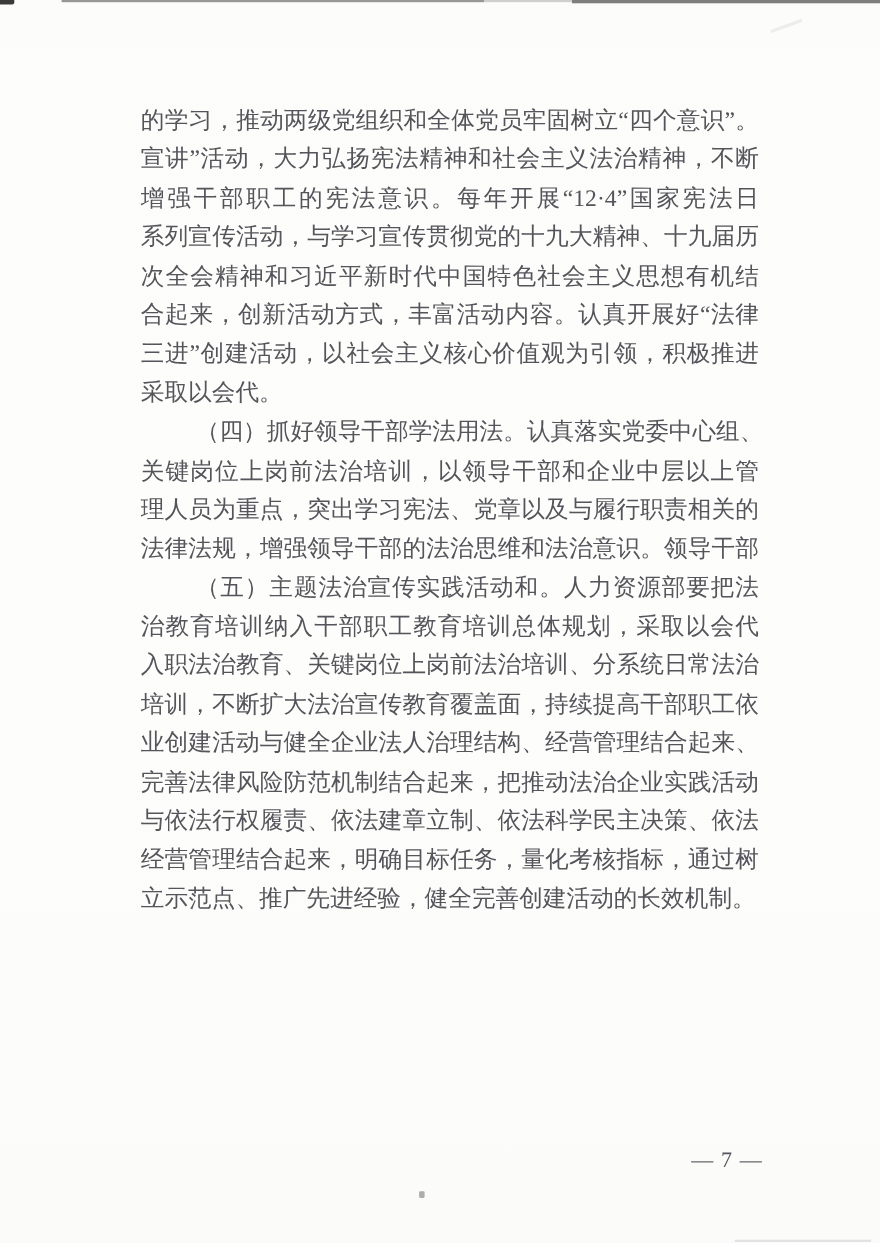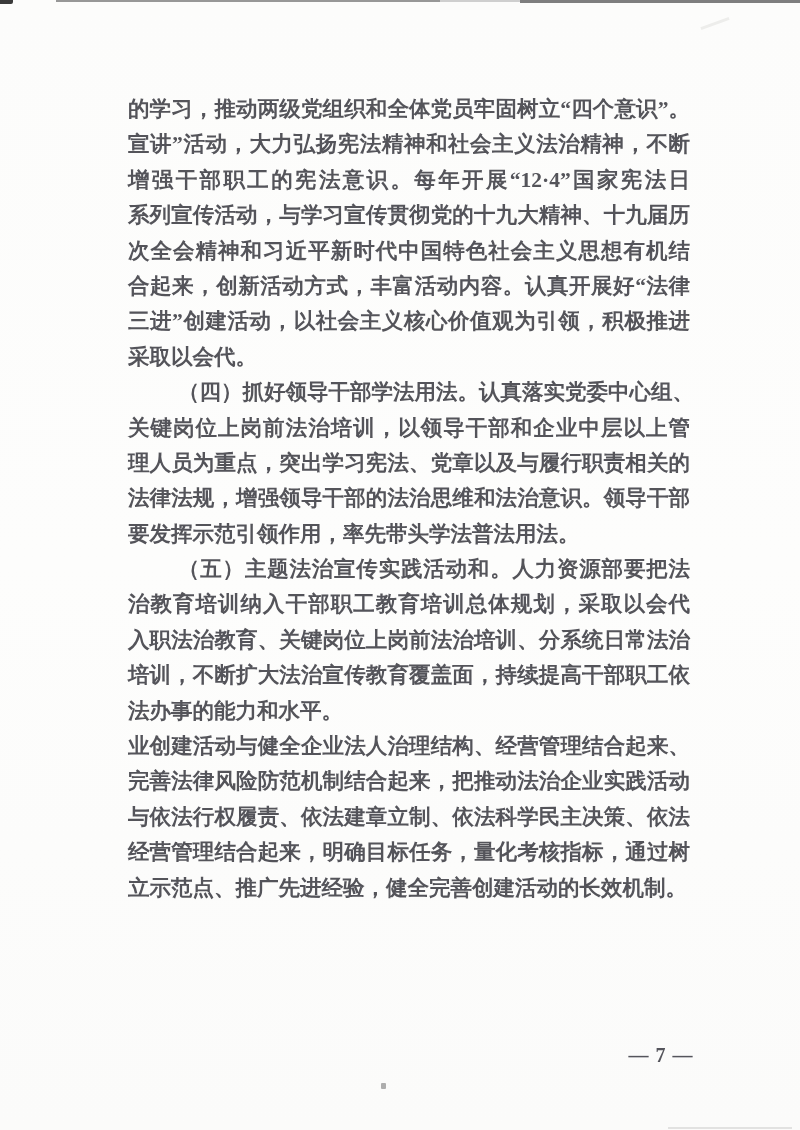--- a/index.html
+++ b/index.html
@@ -7,21 +7,20 @@
     width: 800px; height: 1130px;
     font-family: "Liberation Serif", "DejaVu Serif", serif;
     overflow: hidden;
   }
   body { position: relative; background: #fdfdfc; }
 
   
   .scan-page {
     position: absolute; inset: 0;
     background: linear-gradient(180deg, #fcfcfb 0%, #fdfdfc 50%, #fbfbfa 100%);
-    font-weight: bold;
   }
 
   
   .artifact { position: absolute; }
   .art-top-dash   { left: 0;    top: 0; width: 13px;  height: 4px; background: #3a3a3a; border-radius: 0 0 2px 0; }
   .art-top-line-a { left: 56px; top: 0; width: 384px; height: 2px; background: #979797; }
   .art-top-line-b { left: 440px;top: 0; width: 80px;  height: 2px; background: #cfcfcf; }
   .art-top-line-c { left: 520px;top: 0; width: 280px; height: 3px; background: #7e7e7e; }
   .art-speck      { left: 381px; top: 1083px; width: 5px; height: 6px; background: #9a9a9a; border-radius: 1px; opacity: .8; }
   .art-bottom-line{ left: 668px; top: 1127px; width: 124px; height: 2px; background: #e2e2e1; }
@@ -81,26 +80,24 @@
       <div class="line">增强干部职工的宪法意识。每年开展“12·4”国家宪法日</div>
       <div class="line">系列宣传活动，与学习宣传贯彻党的十九大精神、十九届历</div>
       <div class="line">次全会精神和习近平新时代中国特色社会主义思想有机结</div>
       <div class="line">合起来，创新活动方式，丰富活动内容。认真开展好“法律</div>
       <div class="line">三进”创建活动，以社会主义核心价值观为引领，积极推进</div>
       <div class="line para-end">采取以会代。</div>
       <div class="line indent">（四）抓好领导干部学法用法。认真落实党委中心组、</div>
       <div class="line">关键岗位上岗前法治培训，以领导干部和企业中层以上管</div>
       <div class="line">理人员为重点，突出学习宪法、党章以及与履行职责相关的</div>
       <div class="line">法律法规，增强领导干部的法治思维和法治意识。领导干部</div>
-      <div class="line para-end">要发挥示范引领作用，率先带头学法普法用法。</div>
       <div class="line indent">（五）主题法治宣传实践活动和。人力资源部要把法</div>
       <div class="line">治教育培训纳入干部职工教育培训总体规划，采取以会代</div>
       <div class="line">入职法治教育、关键岗位上岗前法治培训、分系统日常法治</div>
       <div class="line">培训，不断扩大法治宣传教育覆盖面，持续提高干部职工依</div>
-      <div class="line para-end">法办事的能力和水平。</div>
       <div class="line">业创建活动与健全企业法人治理结构、经营管理结合起来、</div>
       <div class="line">完善法律风险防范机制结合起来，把推动法治企业实践活动</div>
       <div class="line">与依法行权履责、依法建章立制、依法科学民主决策、依法</div>
       <div class="line">经营管理结合起来，明确目标任务，量化考核指标，通过树</div>
       <div class="line para-end">立示范点、推广先进经验，健全完善创建活动的长效机制。</div>
     </div>
 
   <div class="page-number">— 7 —</div>
 </div>
 

